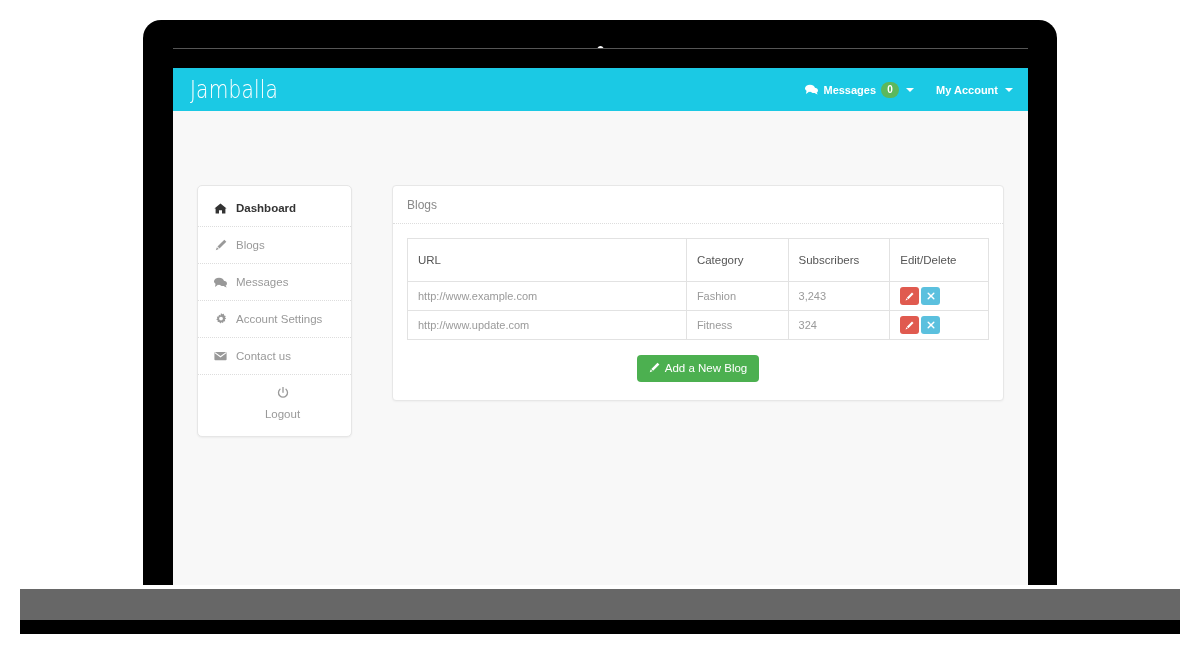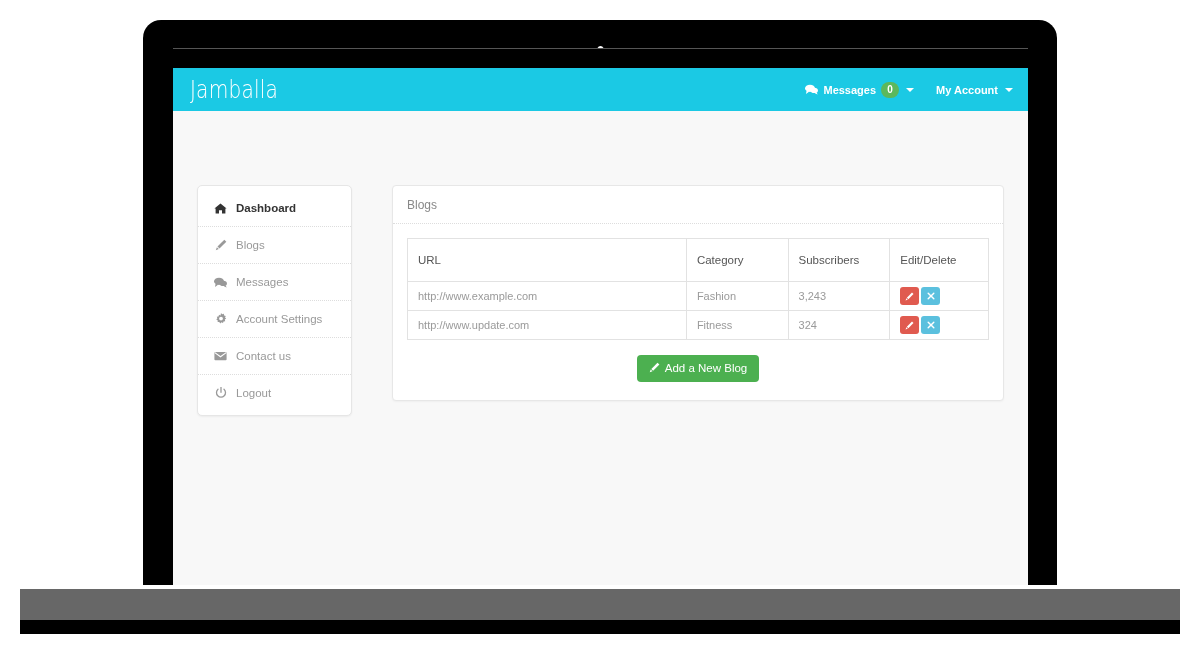--- a/index.html
+++ b/index.html
@@ -150,21 +150,21 @@
   .side-item {
     display: flex;
     align-items: center;
     gap: 9px;
     padding: 12px 0 12px 16px;
     font-size: 11.5px;
     color: #999999;
     cursor: pointer;
     border-bottom: 1px dotted #dddddd;
   }
-  .side-item:last-child { border-bottom: none; }
+  .side-item:last-child { border-bottom: none; flex-direction: column; }
   .side-item.active { color: #333333; font-weight: bold; }
   .side-icon {
     width: 13px;
     display: inline-flex;
     justify-content: center;
     align-items: center;
     color: inherit;
   }
 
   .content {

